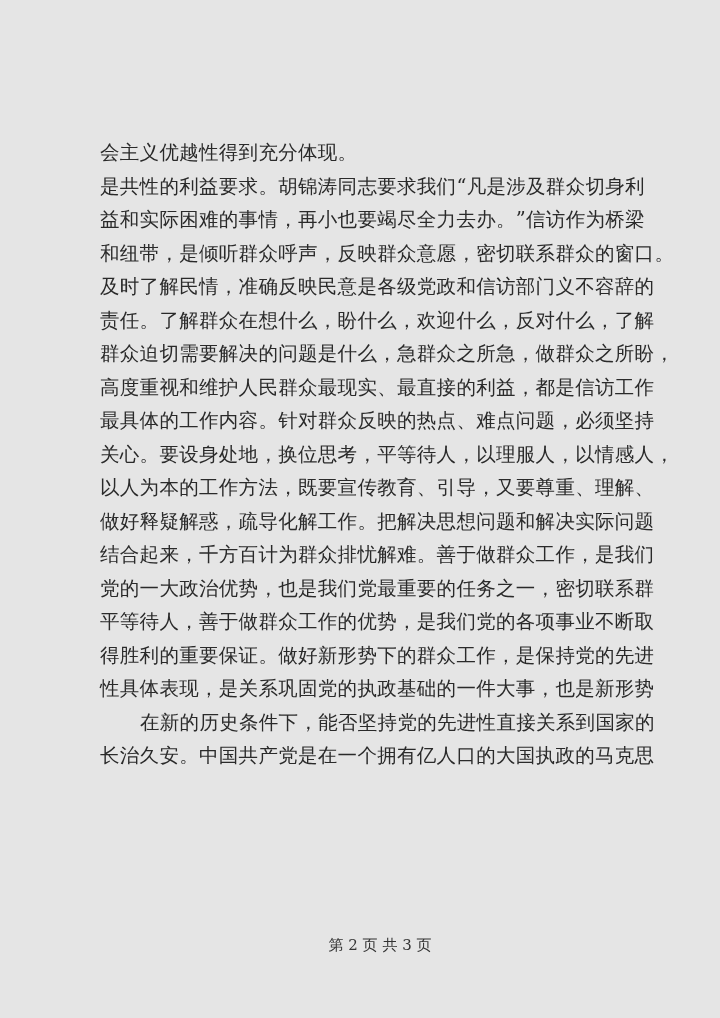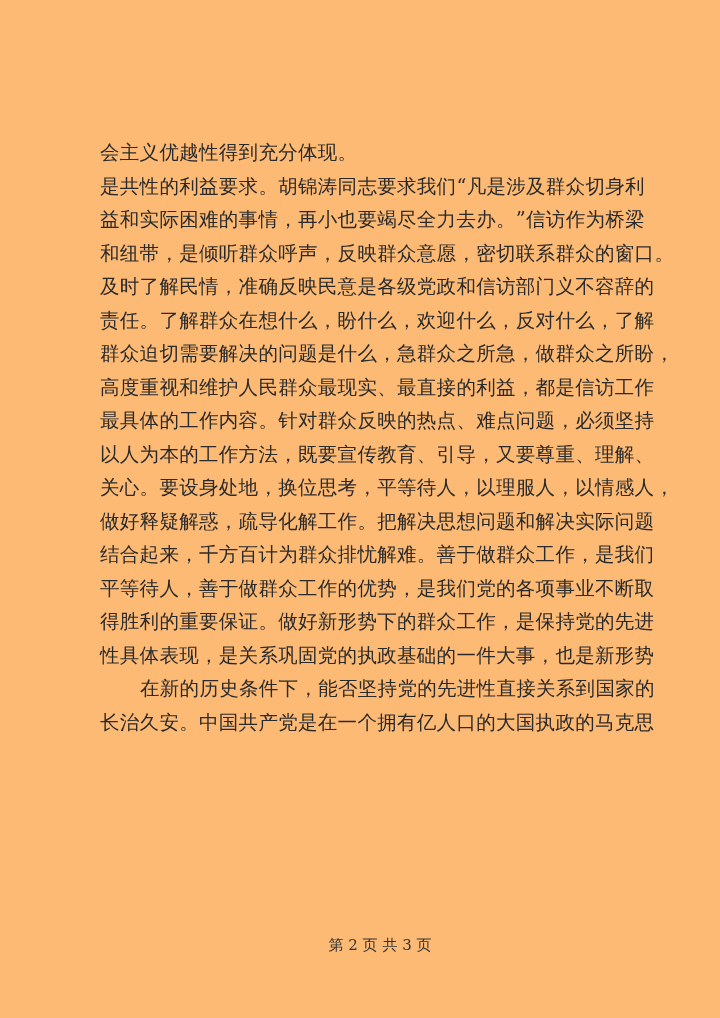--- a/index.html
+++ b/index.html
@@ -1,18 +1,18 @@
 <!DOCTYPE html>
 <html><head>
 <meta charset="utf-8">
 <style>
   html, body { margin: 0; padding: 0; background: #ffffff; }
   body { width: 720px; height: 1018px; position: relative; overflow: hidden; }
   .page {
-    position: absolute; left: 0; top: 0; width: 720px; height: 1018px; background: #fdba74;
+    position: absolute; left: 0; top: 0; width: 720px; height: 1018px; background: #e5e5e5;
   }
   .body-text {
     position: absolute; left: 100px; top: 136px; width: 532px;
     font-family: "DejaVu Serif", "Liberation Serif", serif;
     font-size: 19.5px; color: #2a2a2a;
   }
   .line {
     height: 33.5px; line-height: 33.5px; white-space: nowrap;
     text-align: justify; text-align-last: justify; letter-spacing: 0.3px;
   }
@@ -30,24 +30,25 @@
   <div class="body-text" id="body-text">
       <div class="line last">会主义优越性得到充分体现。</div>
       <div class="line">是共性的利益要求。胡锦涛同志要求我们“凡是涉及群众切身利</div>
       <div class="line">益和实际困难的事情，再小也要竭尽全力去办。”信访作为桥梁</div>
       <div class="line">和纽带，是倾听群众呼声，反映群众意愿，密切联系群众的窗口。</div>
       <div class="line">及时了解民情，准确反映民意是各级党政和信访部门义不容辞的</div>
       <div class="line">责任。了解群众在想什么，盼什么，欢迎什么，反对什么，了解</div>
       <div class="line">群众迫切需要解决的问题是什么，急群众之所急，做群众之所盼，</div>
       <div class="line">高度重视和维护人民群众最现实、最直接的利益，都是信访工作</div>
       <div class="line">最具体的工作内容。针对群众反映的热点、难点问题，必须坚持</div>
+      <div class="line">关心。要设身处地，换位思考，平等待人，以理服人，以情感人，</div>
       <div class="line">以人为本的工作方法，既要宣传教育、引导，又要尊重、理解、</div>
-      <div class="line">关心。要设身处地，换位思考，平等待人，以理服人，以情感人，</div>
       <div class="line">做好释疑解惑，疏导化解工作。把解决思想问题和解决实际问题</div>
       <div class="line">结合起来，千方百计为群众排忧解难。善于做群众工作，是我们</div>
+      <div class="line">党的一大政治优势，也是我们党最重要的任务之一，密切联系群</div>
       <div class="line">平等待人，善于做群众工作的优势，是我们党的各项事业不断取</div>
       <div class="line">得胜利的重要保证。做好新形势下的群众工作，是保持党的先进</div>
       <div class="line">性具体表现，是关系巩固党的执政基础的一件大事，也是新形势</div>
       <div class="line indent">在新的历史条件下，能否坚持党的先进性直接关系到国家的</div>
       <div class="line">长治久安。中国共产党是在一个拥有亿人口的大国执政的马克思</div>
     </div>
   <div class="footer">第 2 页  共 3 页</div>
 </div>
 
 </body></html>

